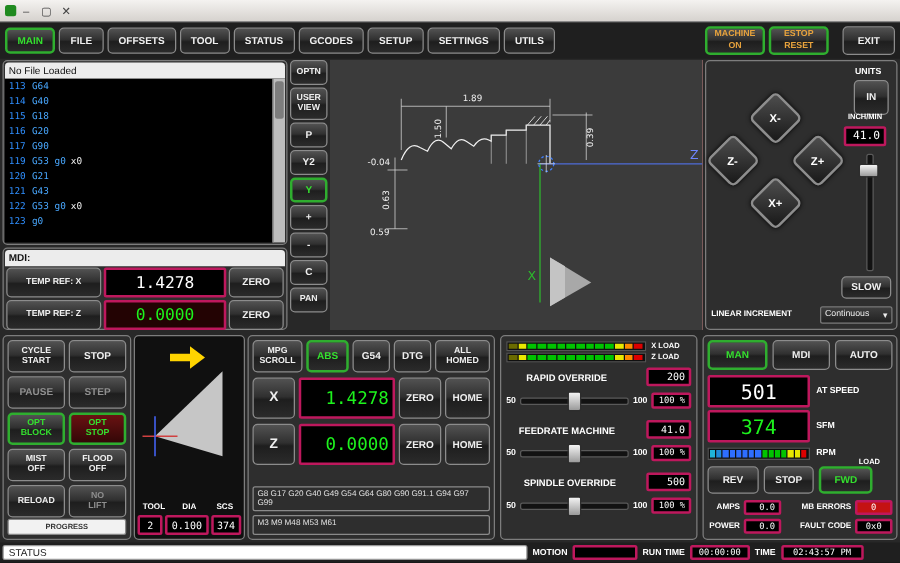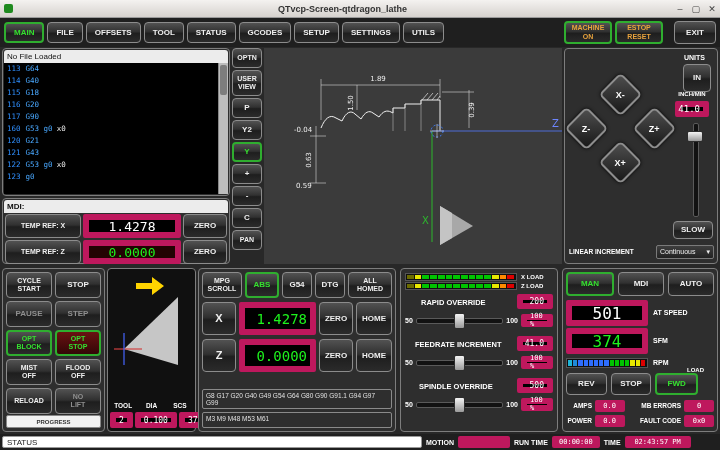--- a/index.html
+++ b/index.html
@@ -12,21 +12,21 @@
   
   .menubar{position:absolute;left:0;top:18px;width:720px;height:29px;background:#1f1f1f;display:flex;align-items:center;padding:0 4px;box-sizing:border-box;gap:3px;}
   .btn{background:linear-gradient(180deg,#525252,#303030 46%,#1e1e1e 54%,#2b2b2b);border:1px solid #8c8c8c;border-radius:4px;color:#efefef;font-size:8px;font-weight:bold;display:flex;flex-direction:column;align-items:center;justify-content:center;line-height:1.15;text-align:center;box-sizing:border-box;cursor:pointer;}
   .btn.sel{color:#35e02f;border:2px solid #2fae2f;}
   .btn.dim{color:#8f8f8f;}
   .btn.amber{color:#e8a33d;border:2px solid #2fae2f;}
   .btn.redbg{background:linear-gradient(#6a1212,#330707);color:#35e02f;border:2px solid #2fae2f;}
   .tab{padding:4px 8px;height:21px;}
   
   .panel{position:absolute;background:#2e2e2e;border:1px solid #7d7d7d;border-radius:4px;box-sizing:border-box;padding-left:24px;}
-  .black-box{background:#000;border:6px solid #be185d;border-radius:2px;color:#fff;font-family:"DejaVu Sans Mono",monospace;display:flex;align-items:center;justify-content:flex-end;padding:0 3px;box-sizing:border-box;}
+  .black-box{background:#000;border:2px solid #be185d;border-radius:2px;color:#fff;font-family:"DejaVu Sans Mono",monospace;display:flex;align-items:center;justify-content:flex-end;padding:0 3px;box-sizing:border-box;}
   .green-text{color:#1df21d;}
   .label{color:#fff;font-weight:bold;font-size:7px;}
   
   .gcode-header{position:absolute;left:1px;top:1px;right:1px;height:13px;background:#ececec;color:#111;font-size:8px;display:flex;align-items:center;padding-left:3px;border-radius:3px 3px 0 0;}
   .gcode-body{position:absolute;left:1px;top:14px;right:1px;bottom:1px;background:#000;overflow:hidden;font-family:"DejaVu Sans Mono",monospace;font-size:7.5px;line-height:12px;}
   .gl{white-space:nowrap;padding-left:3px;}
   .gn{color:#2f8fff;margin-right:5px;}
   .gc{color:#49a8ff;}
   .gx{color:#f0f0f0;margin-left:4px;}
   .gscroll{position:absolute;right:1px;top:14px;bottom:1px;width:9px;background:#bdbdbd;border-left:1px solid #888;}
@@ -50,21 +50,20 @@
   .statusbar{position:absolute;left:0;top:434px;width:720px;height:16px;background:#1f1f1f;display:flex;align-items:center;box-sizing:border-box;padding:0 2px;gap:4px;}
   .status-field{background:#fff;border:1px solid #999;border-radius:2px;height:12px;color:#222;font-size:8px;display:flex;align-items:center;padding-left:4px;box-sizing:border-box;}
 </style>
 </head>
 <body>
 
 <div class="screen">
 
   <div class="titlebar">
     <div class="app-icon"></div>
-    <div class="tb-title">QTvcp-Screen-qtdragon_lathe</div>
     <div class="tb-btn">–</div>
     <div class="tb-btn">▢</div>
     <div class="tb-btn">✕</div>
   </div>
 
   <div class="menubar">
     <div class="btn tab sel">MAIN</div>
     <div class="btn tab">FILE</div>
     <div class="btn tab">OFFSETS</div>
     <div class="btn tab">TOOL</div>
@@ -85,21 +84,21 @@
   </div>
 
   <div class="panel" style="left:2px;top:48px;width:228px;height:148px;">
     <div class="gcode-header">No File Loaded</div>
     <div class="gcode-body">
       <div class="gl"><span class="gn">113</span><span class="gc">G64</span><span class="gx"></span></div>
       <div class="gl"><span class="gn">114</span><span class="gc">G40</span><span class="gx"></span></div>
       <div class="gl"><span class="gn">115</span><span class="gc">G18</span><span class="gx"></span></div>
       <div class="gl"><span class="gn">116</span><span class="gc">G20</span><span class="gx"></span></div>
       <div class="gl"><span class="gn">117</span><span class="gc">G90</span><span class="gx"></span></div>
-      <div class="gl"><span class="gn">160</span><span class="gc">G53 g0</span><span class="gx">x0</span></div>
+      <div class="gl"><span class="gn">119</span><span class="gc">G53 g0</span><span class="gx">x0</span></div>
       <div class="gl"><span class="gn">120</span><span class="gc">G21</span><span class="gx"></span></div>
       <div class="gl"><span class="gn">121</span><span class="gc">G43</span><span class="gx"></span></div>
       <div class="gl"><span class="gn">122</span><span class="gc">G53 g0</span><span class="gx">x0</span></div>
       <div class="gl"><span class="gn">123</span><span class="gc">g0</span><span class="gx"></span></div>
     </div>
     <div class="gscroll">
         <div class="gthumb"></div>
       </div>
   </div>
 
@@ -330,21 +329,21 @@
     <div style="position:absolute;left:4px;right:4px;top:44px;height:14px;display:flex;align-items:center;gap:3px;">
       <span class="label">50</span>
       <div class="hslider">
           <div class="track"></div>
           <div class="handle" style="left:44%;"></div>
         </div>
       <span class="label">100</span>
       <div class="black-box" style="width:32px;height:13px;font-size:7px;">100 %</div>
     </div>
 
-    <div class="label" style="position:absolute;left:14px;top:71px;font-size:7.5px;">FEEDRATE INCREMENT</div>
+    <div class="label" style="position:absolute;left:14px;top:71px;font-size:7.5px;">FEEDRATE MACHINE</div>
     <div class="black-box" style="position:absolute;right:4px;top:67px;width:36px;height:15px;font-size:8px;">41.0</div>
     <div style="position:absolute;left:4px;right:4px;top:86px;height:14px;display:flex;align-items:center;gap:3px;">
       <span class="label">50</span>
       <div class="hslider">
           <div class="track"></div>
           <div class="handle" style="left:44%;"></div>
         </div>
       <span class="label">100</span>
       <div class="black-box" style="width:32px;height:13px;font-size:7px;">100 %</div>
     </div>

